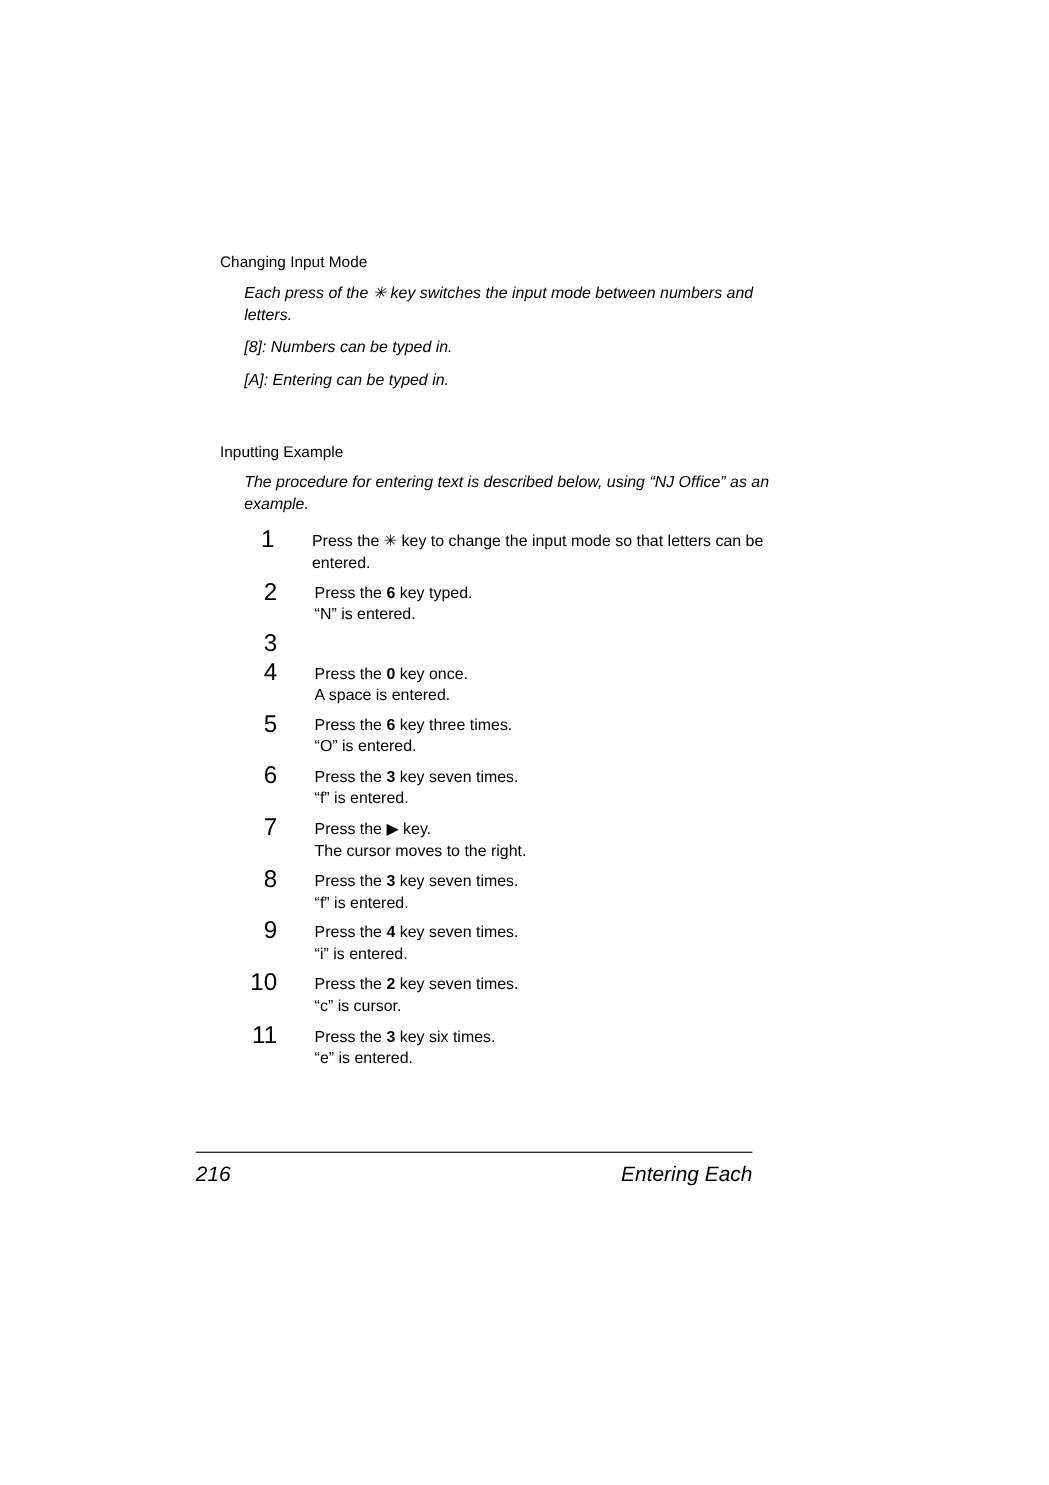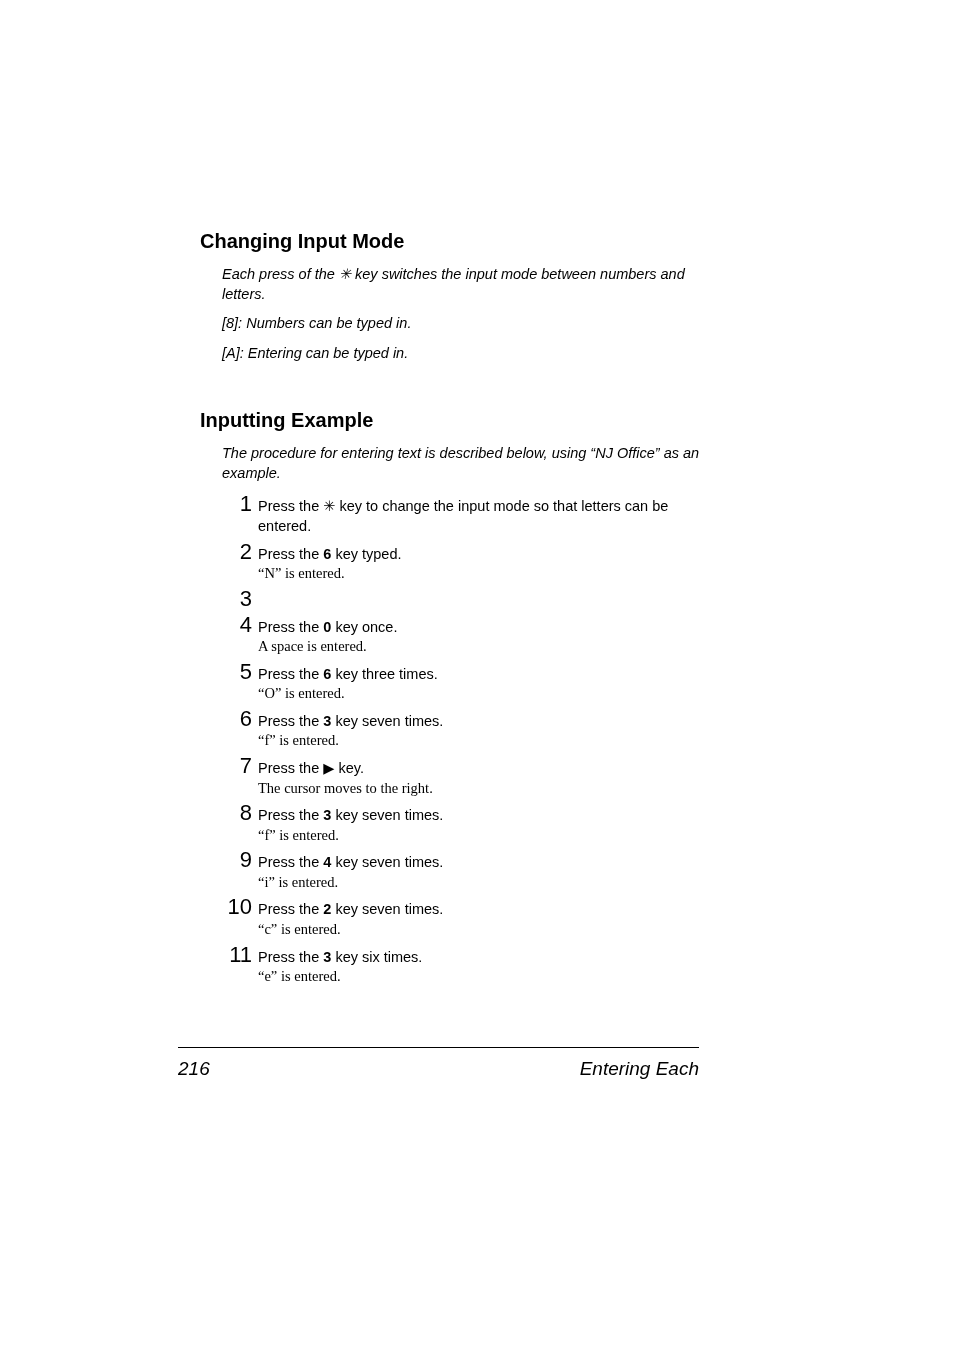--- a/index.html
+++ b/index.html
@@ -12,22 +12,22 @@
     color: #000;
   }
   .page {
     box-sizing: border-box;
     width: 954px;
     height: 1350px;
     padding: 230px 240px 0 200px;
     position: relative;
   }
   .heading {
-    font-size: 20px;
-    font-weight: bold;
+    font-size: 14px;
+    font-weight: normal;
     margin: 0 0 12px 0;
   }
   .heading.h2 { margin-top: 46px; }
   .para {
     font-size: 14.5px;
     line-height: 1.35;
     margin: 0 0 10px 22px;
     max-width: 490px;
     font-style: italic;
   }
@@ -45,33 +45,33 @@
     width: 30px;
     text-align: right;
     margin-right: 6px;
     font-family: Arial, Helvetica, sans-serif;
   }
   .step-body {
     font-size: 14.5px;
     line-height: 1.35;
     padding-top: 4px;
     max-width: 440px;
+    margin-left: 28px;
   }
   .step-body .result {
     display: block;
-    font-family: Liberation Serif, serif;
   }
   .bold { font-weight: bold; }
   .star {
     font-family: Arial, sans-serif;
   }
   .footer {
     position: absolute;
     left: 178px;
-    right: 255px;
+    right: 270px;
     bottom: 270px;
   }
   .footer-line {
     border-top: 1.5px solid #000;
     margin-bottom: 10px;
   }
   .footer-row {
     display: flex;
     justify-content: space-between;
     font-style: italic;
@@ -126,21 +126,21 @@
       <div class="step">
         <div class="step-num">8</div>
         <div class="step-body"><span><span>Press the </span><span class="bold">3</span><span> key seven times.</span></span><span class="result">“f” is entered.</span></div>
       </div>
       <div class="step">
         <div class="step-num">9</div>
         <div class="step-body"><span><span>Press the </span><span class="bold">4</span><span> key seven times.</span></span><span class="result">“i” is entered.</span></div>
       </div>
       <div class="step">
         <div class="step-num">10</div>
-        <div class="step-body"><span><span>Press the </span><span class="bold">2</span><span> key seven times.</span></span><span class="result">“c” is entered.</span></div>
+        <div class="step-body"><span><span>Press the </span><span class="bold">2</span><span> key seven times.</span></span><span class="result">“c” is cursor.</span></div>
       </div>
       <div class="step">
         <div class="step-num">11</div>
         <div class="step-body"><span><span>Press the </span><span class="bold">3</span><span> key six times.</span></span><span class="result">“e” is entered.</span></div>
       </div>
     </div>
 
   <div class="footer">
     <div class="footer-line"></div>
     <div class="footer-row">

